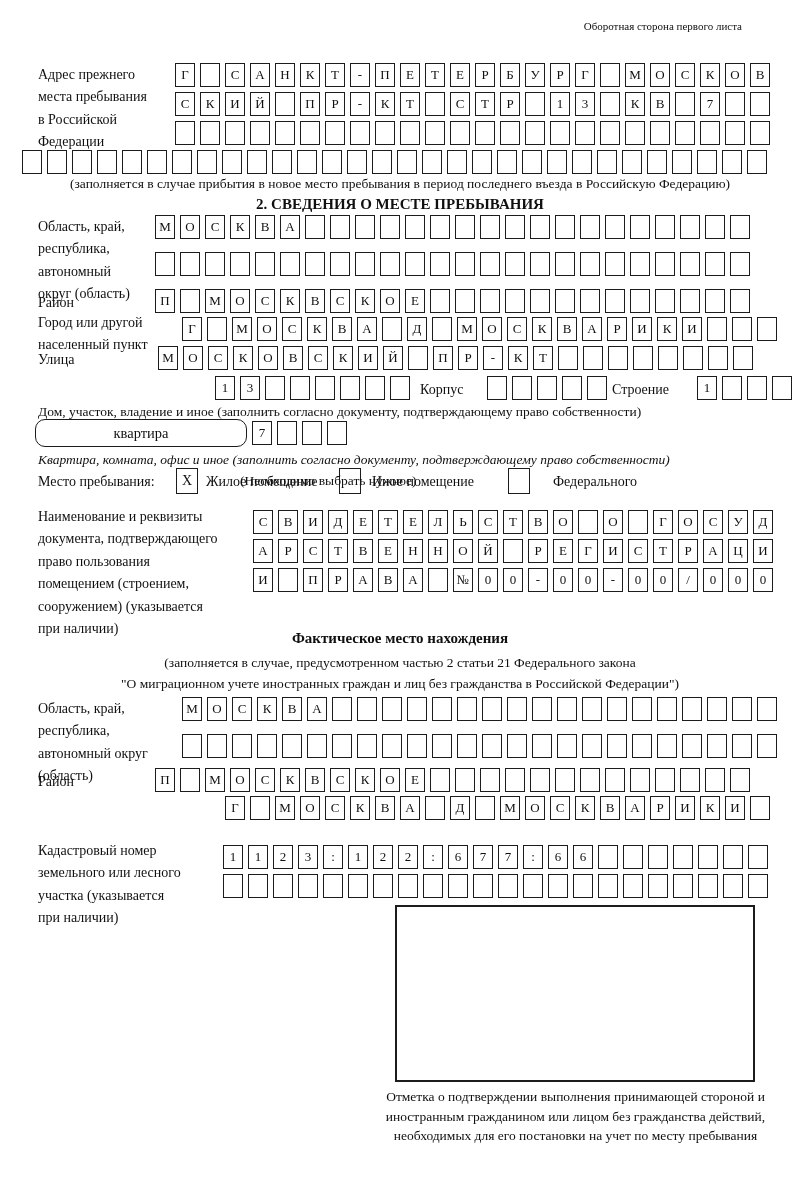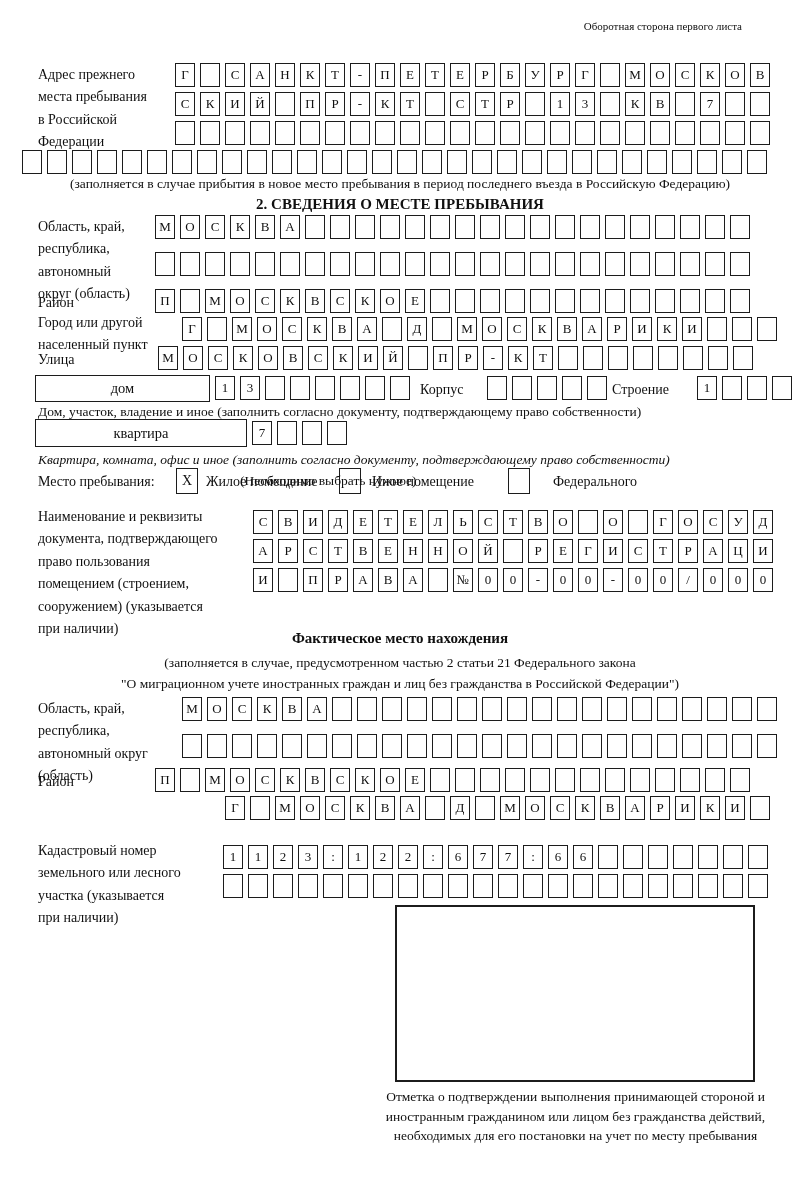--- a/index.html
+++ b/index.html
@@ -41,26 +41,25 @@
 автономный
 округ (область)</div>
 
   <div class="abs label" style="left:38px;top:292px;">Район</div>
 
   <div class="abs label" style="left:38px;top:312px;">Город или другой
 населенный пункт</div>
 
   <div class="abs label" style="left:38px;top:349px;">Улица</div>
 
-  <div class="fieldbox" style="left:35px;top:375px;width:175px;height:27px;">дом</div>
   <div class="abs label" style="left:420px;top:379px;">Корпус</div>
   <div class="abs label" style="left:612px;top:379px;">Строение</div>
   <div class="abs note" style="left:38px;top:404px;">Дом, участок, владение и иное (заполнить согласно документу, подтверждающему право собственности)</div>
 
-  <div class="fieldbox" style="left:35px;top:419px;width:212px;height:28px;">квартира</div>
+  <div class="fieldbox" style="left:35px;top:419px;width:212px;height:28px;border-radius:10px;">квартира</div>
   <div class="abs note" style="left:38px;top:452px;font-style:italic;">Квартира, комната, офис и иное (заполнить согласно документу, подтверждающему право собственности)</div>
 
   <div class="abs label" style="left:38px;top:471px;">Место пребывания:</div>
   <div class="checkbox" style="left:176px;top:468px;">X</div>
   <div class="abs label" style="left:206px;top:471px;">Жилое помещение</div>
   <div class="checkbox" style="left:339px;top:468px;"></div>
   <div class="abs label" style="left:372px;top:471px;">Иное помещение</div>
   <div class="checkbox" style="left:508px;top:468px;"></div>
   <div class="abs label" style="left:553px;top:471px;">Федерального</div>
   <div class="abs note" style="left:240px;top:473px;width:195px;text-align:left;">(Необходимо выбрать нужное)</div>

